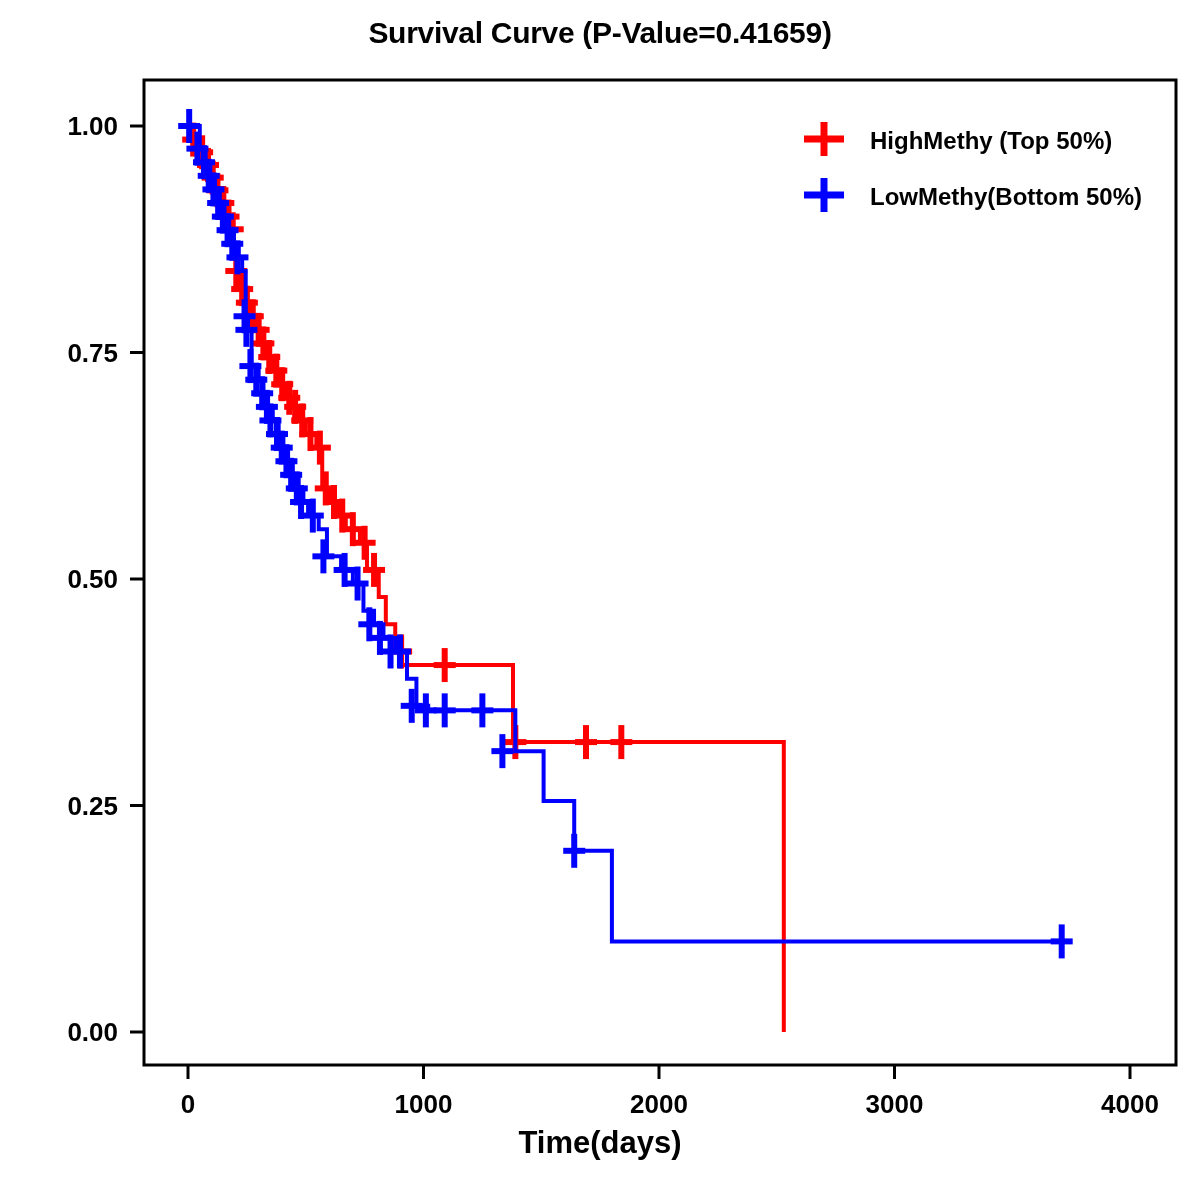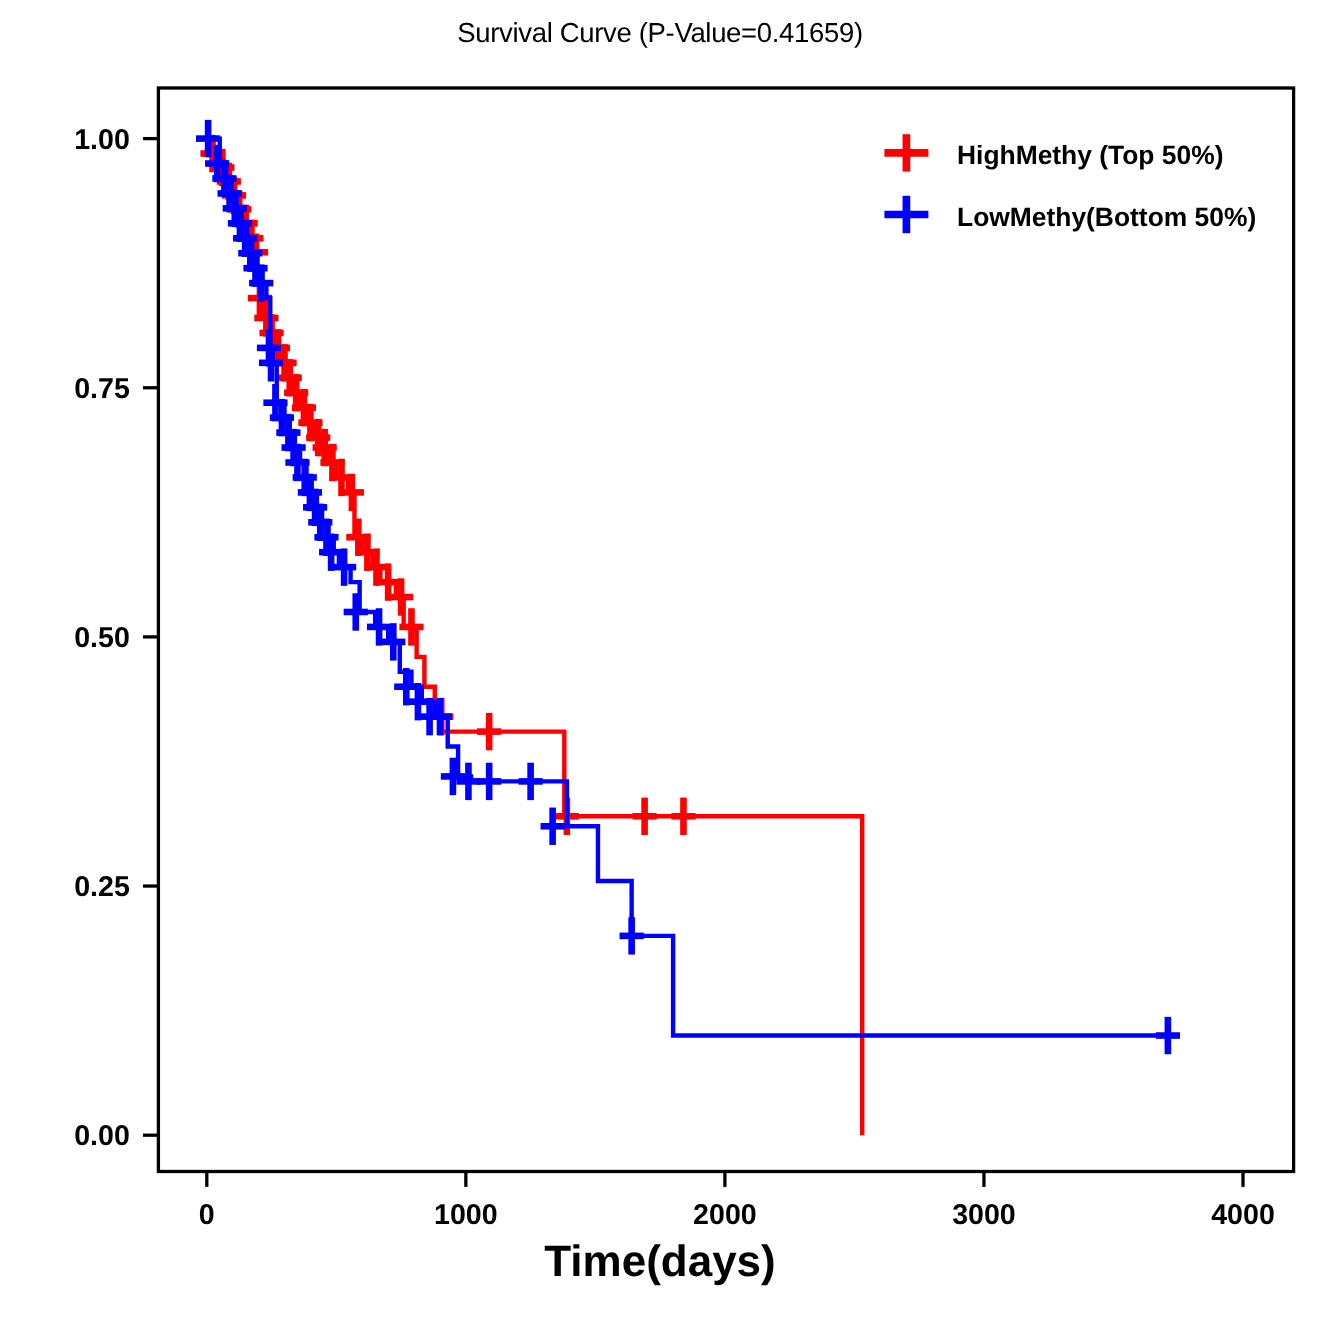--- a/index.html
+++ b/index.html
@@ -14,32 +14,32 @@
     background: #ffffff;
     font-family: "Liberation Sans", sans-serif;
     overflow: hidden;
   }
   #chart-title {
     position: absolute;
     left: 0;
     top: 16px;
     width: 1200px;
     text-align: center;
-    font-size: 25px;
-    font-weight: normal;
+    font-size: 30px;
+    font-weight: bold;
     color: #000000;
     letter-spacing: -0.3px;
   }
   #x-axis-label {
     position: absolute;
     left: 0;
     top: 1125px;
     width: 1200px;
     text-align: center;
-    font-size: 40px;
+    font-size: 31px;
     font-weight: bold;
     color: #000000;
   }
   svg#plot { position: absolute; left: 0; top: 0; }
   text.tick {
     font-family: "Liberation Sans", sans-serif;
     font-size: 26px;
     font-weight: bold;
     fill: #000000;
   }

